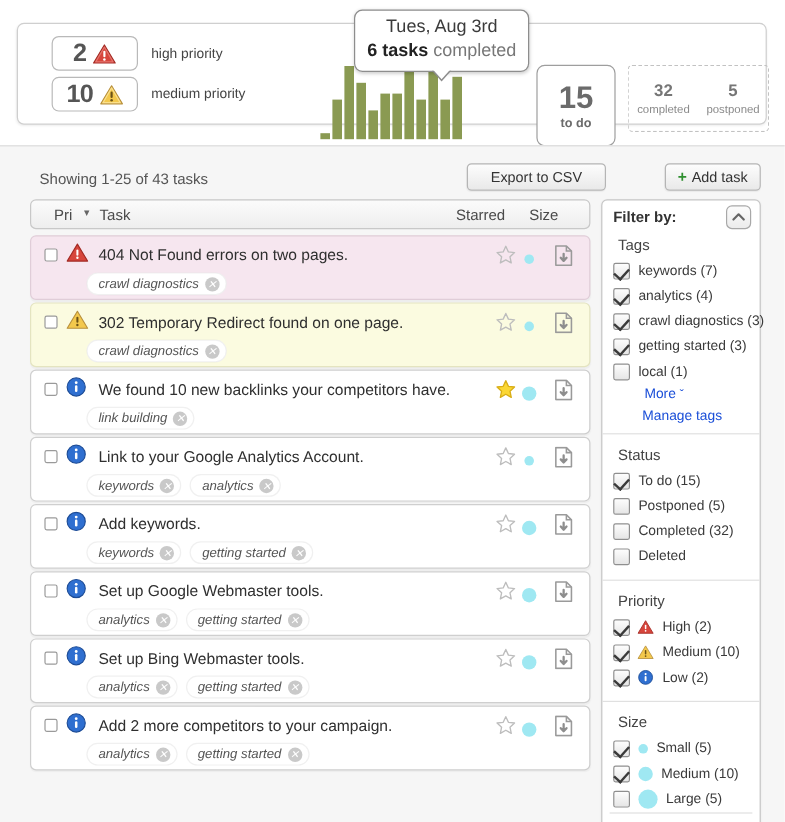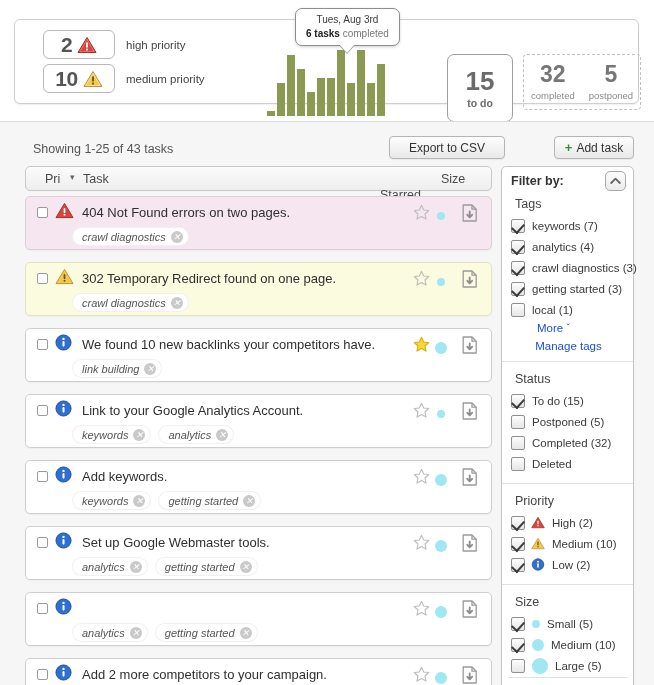--- a/index.html
+++ b/index.html
@@ -50,21 +50,21 @@
   .bar { width: 8px; background: #8a9a52; }
 
   
   .tooltip {
     position: absolute; left: 295px; top: 8px;
     background: #ffffff;
     border: 1px solid #8d8d8d;
     border-radius: 7px;
     padding: 4px 10px 5px 10px;
     text-align: center;
-    font-size: 10px;
+    font-size: 15px;
     color: #444;
     line-height: 1.35;
     box-shadow: 0 1px 3px rgba(0,0,0,0.18);
     white-space: nowrap;
     z-index: 20;
   }
   .tooltip .tt-date { color: #3b3b3b; }
   .tooltip .tt-count b { color: #222; }
   .tooltip .tt-count span { color: #777; }
   .tooltip:after, .tooltip:before {
@@ -87,21 +87,21 @@
   .todo-label { font-size: 10.5px; font-weight: bold; color: #6b6b6b; margin-top: 3px; }
 
   .stats-box {
     position: absolute; left: 508px; top: 34px;
     width: 118px; height: 56px;
     border: 1px dashed #c2c2c2;
     border-radius: 4px;
     display: flex; align-items: center; justify-content: space-around;
   }
   .stat { text-align: center; }
-  .stat-num { font-size: 23px; font-weight: bold; color: #767676; line-height: 1; }
+  .stat-num { font-size: 14px; font-weight: bold; color: #767676; line-height: 1; }
   .stat-label { font-size: 9.5px; color: #8a8a8a; margin-top: 4px; }
 
   
   .content {
     position: absolute; left: 0px; top: 121px;
     width: 654px; height: 564px;
     background: #f6f6f6;
     border-top: 1px solid #dcdcdc;
   }
   .showing-text {
@@ -127,31 +127,31 @@
     position: absolute; left: 25px; top: 166px;
     width: 467px; height: 25px;
     background: linear-gradient(to bottom, #fbfbfb, #eeeeee);
     border: 1px solid #c8c8c8;
     border-radius: 5px;
     font-weight: normal; font-size: 12.5px; color: #4a4a4a;
   }
   .lh-pri { position: absolute; left: 19px; top: 5px; }
   .lh-caret { position: absolute; left: 44px; top: 5px; font-size: 9px; color: #666; }
   .lh-task { position: absolute; left: 57px; top: 5px; }
-  .lh-starred { position: absolute; left: 354px; top: 21px; }
+  .lh-starred { position: absolute; left: 354px; top: 5px; }
   .lh-size { position: absolute; left: 415px; top: 5px; }
 
   
   .task-list { position: absolute; left: 25px; top: 196px; width: 467px; }
   .task-row {
     position: relative;
     border: 1px solid #cfcfcf;
     border-radius: 5px;
     background: #ffffff;
-    margin-bottom: 12px;
+    margin-bottom: 2px;
     height: 54px;
     box-shadow: 0 1px 1px rgba(0,0,0,0.04);
   }
   .task-row.pri-high { background: #f6e6ef; border-color: #e0cdd8; }
   .task-row.pri-medium { background: #fbfbe0; border-color: #e4e4c0; padding-left: 25px; }
 
   .row-check {
     position: absolute; left: 11px; top: 10px;
     width: 11px; height: 11px;
     border: 1px solid #9a9a9a; border-radius: 2px; background: #fff;
@@ -485,20 +485,21 @@
             <path d="M7.7 7.5 L7.7 13.2 M5.3 10.8 L7.7 13.4 L10.1 10.8" fill="none" stroke="#8e8e8e" stroke-width="1.9" stroke-linecap="round" stroke-linejoin="round"></path>
           </svg></span>
       </div>
       <div class="task-row">
         <span class="row-check"></span>
         <span class="row-pri-icon"><svg width="17" height="17" viewBox="0 0 18 18">
             <circle cx="9" cy="9" r="8" fill="#2f6fd0" stroke="#1d4c96" stroke-width="1"></circle>
             <circle cx="9" cy="5.2" r="1.25" fill="#fff"></circle>
             <rect x="7.9" y="7.4" width="2.2" height="6" rx="1.1" fill="#fff"></rect>
           </svg></span>
+        <span class="row-title">Set up Bing Webmaster tools.</span>
         <span class="row-tags">
           <span class="tag">
             <span>analytics</span>
             <span class="tag-x">✕</span>
           </span>
           <span class="tag">
             <span>getting started</span>
             <span class="tag-x">✕</span>
           </span>
         </span>

